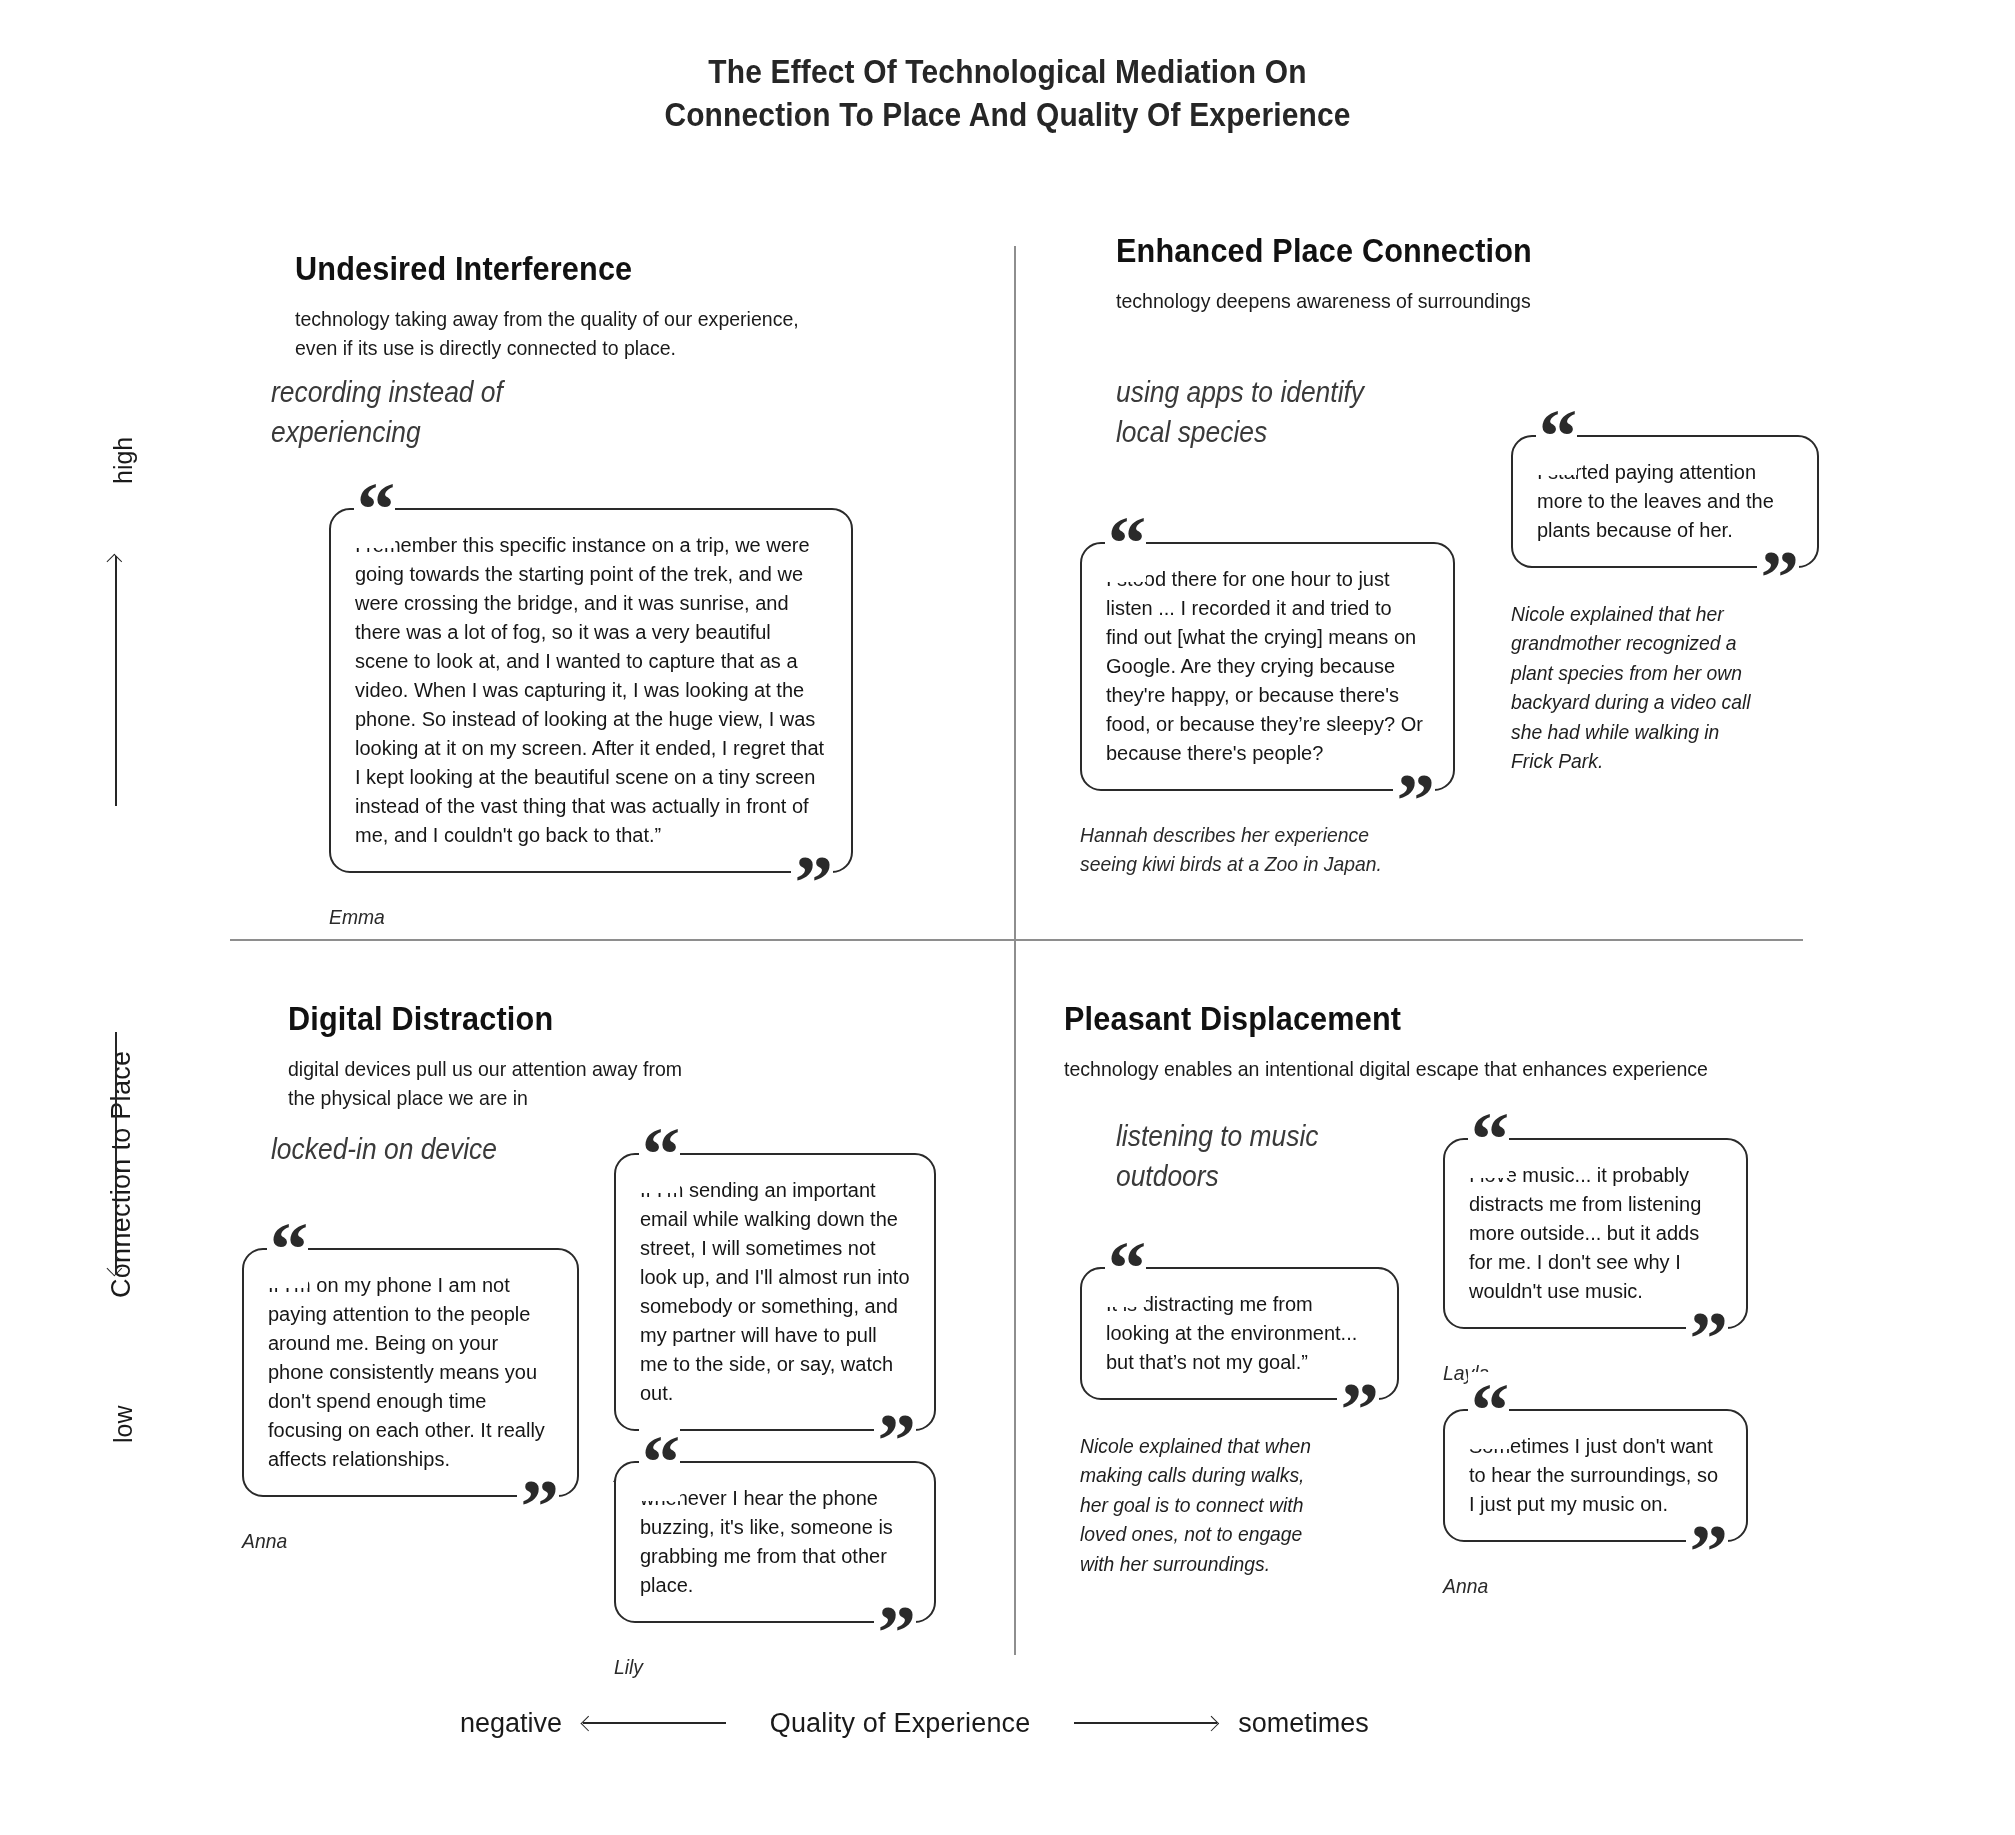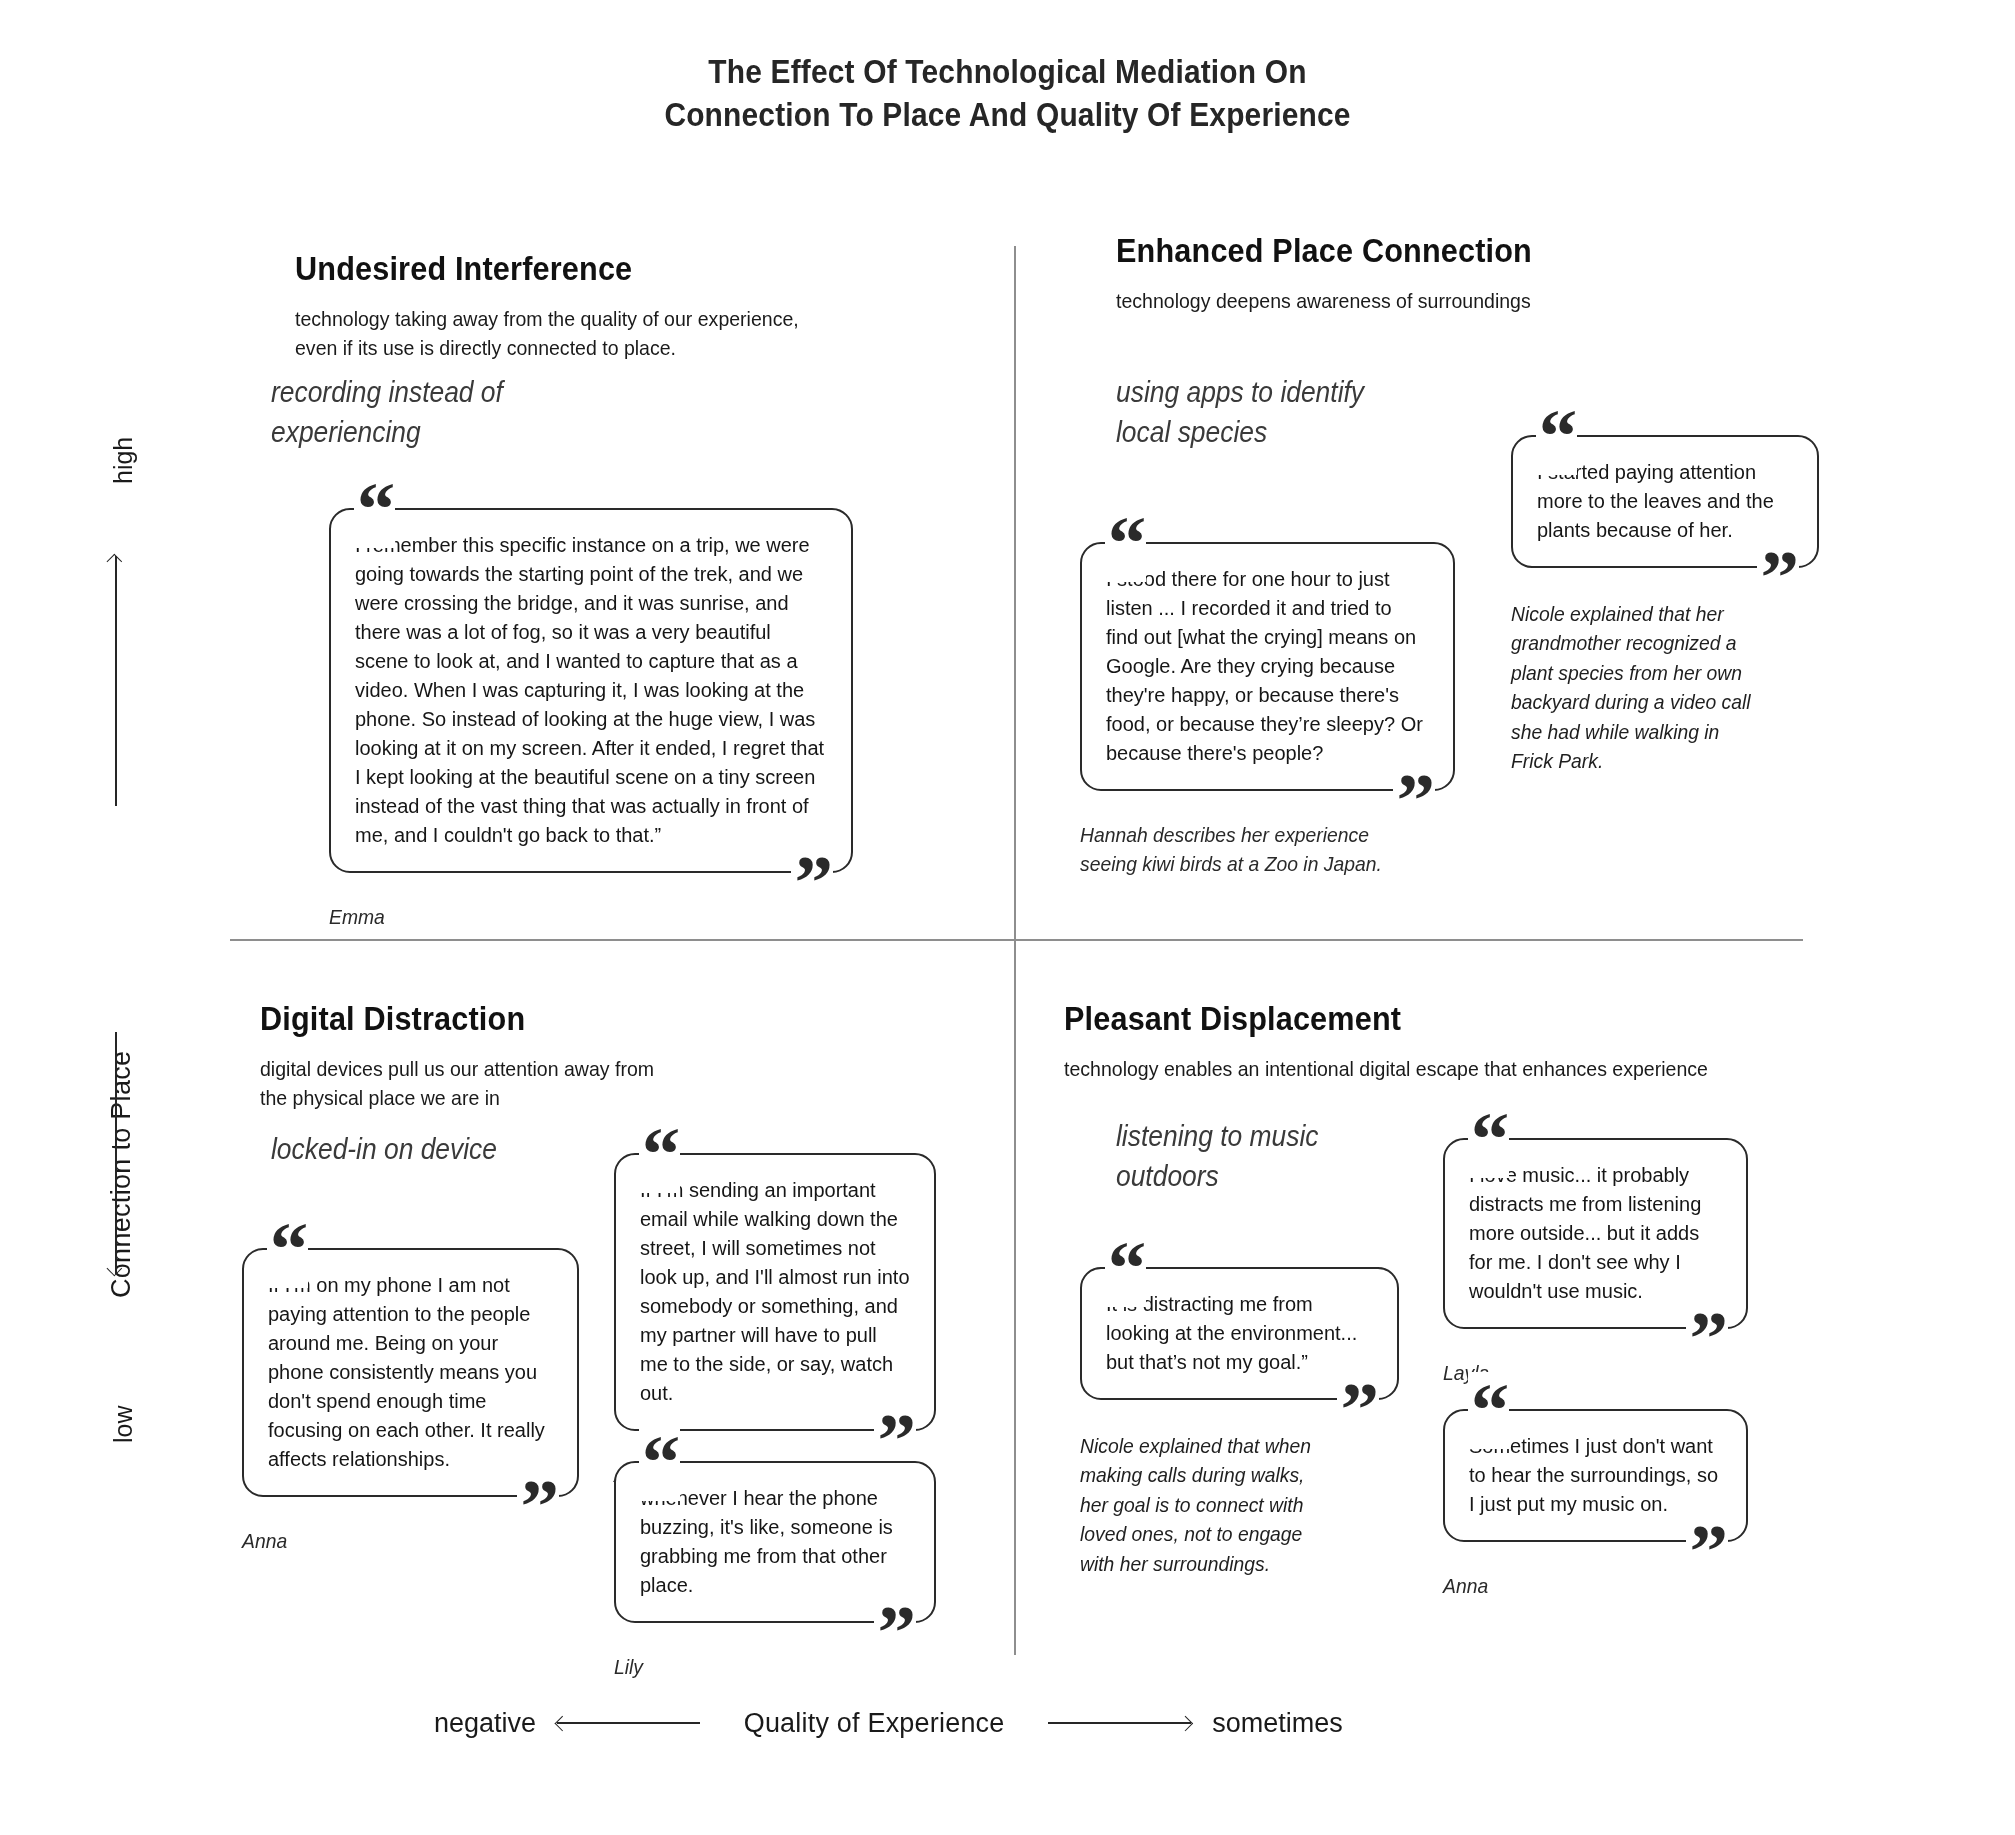--- a/index.html
+++ b/index.html
@@ -129,21 +129,21 @@
     width: 9.7px;
     height: 9.7px;
     border-right: 1.6px solid #262626;
     border-bottom: 1.6px solid #262626;
     transform: rotate(45deg);
   }
 
   
   .xaxis {
     position: absolute;
-    left: 434px;
+    left: 460px;
     top: 1699px;
     width: 1129px;
     height: 48px;
     display: flex;
     align-items: center;
     gap: 0;
     font-family: "Liberation Sans Narrow", "Liberation Sans", sans-serif;
   }
   .x-end {
     font-size: 27px;
@@ -336,21 +336,21 @@
 
   <div class="quote" style="left:1511px; top:435px; width:308px;">
     <div class="bubble">
       <span class="qmark open">“</span>
       <div class="bubble-text">I started paying attention more to the leaves and the plants because of her.</div>
       <span class="qmark close">”</span>
     </div>
     <div class="attrib note" style="margin-top:31px; width:274px;">Nicole explained that her grandmother recognized a plant species from her own backyard during a video call she had while walking in Frick Park.</div>
   </div>
 
-  <div class="quad-head" style="left:260px; top:1000px; width:580px;">
+  <div class="quad-head" style="left:288px; top:1000px; width:580px;">
     <div class="quad-title">Digital Distraction</div>
     <div class="quad-sub" style="white-space:pre-line;">digital devices pull us our attention away from
 the physical place we are in</div>
   </div>
   <div class="quad-theme" style="left:271px; top:1129px; width:419px; white-space:pre-line;">locked-in on device</div>
 
   <div class="quote" style="left:242px; top:1248px; width:337px;">
     <div class="bubble">
       <span class="qmark open">“</span>
       <div class="bubble-text">If I'm on my phone I am not paying attention to the people around me. Being on your phone consistently means you don't spend enough time focusing on each other. It really affects relationships.</div>

